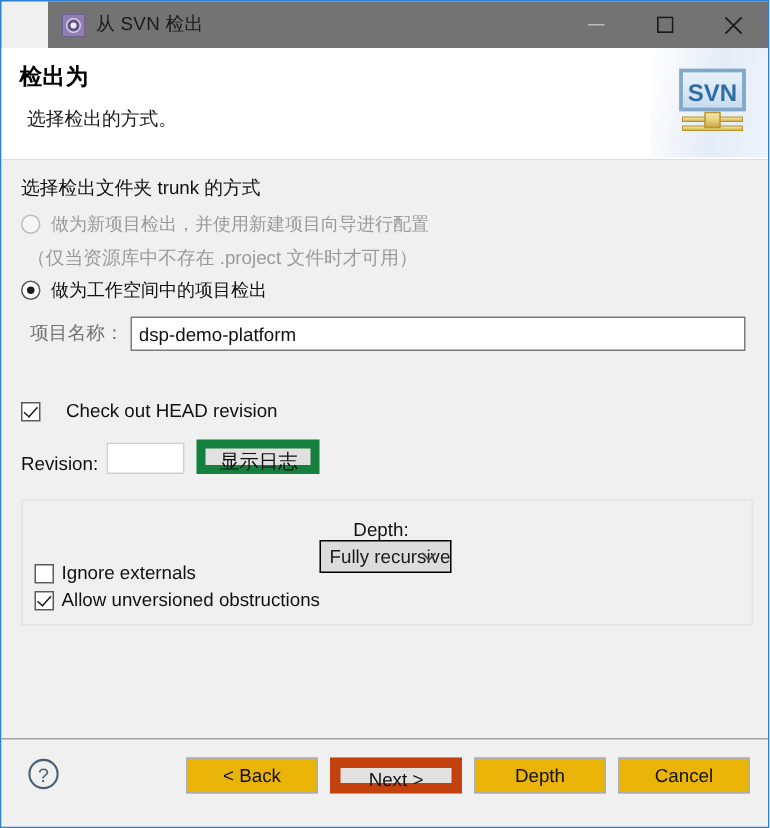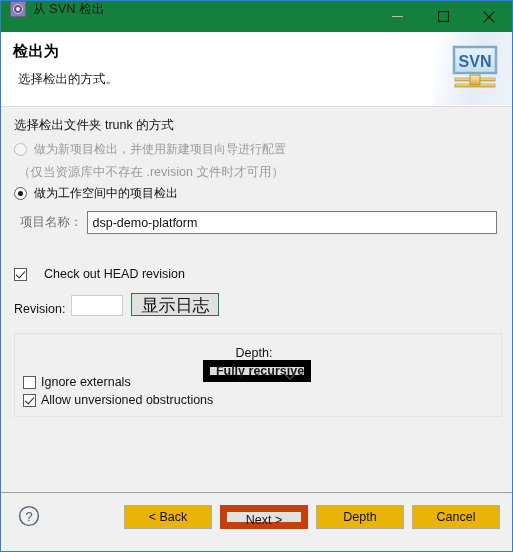--- a/index.html
+++ b/index.html
@@ -23,23 +23,25 @@
     border: 1px solid #2f7fd1;
     background: #f0f0f0;
     display: flex;
     flex-direction: column;
   }
 
   
   .titlebar {
     height: 31px;
     min-height: 31px;
-    background: #15803d;
-    display: flex;
-    position: relative;
+    background: #737373;
+    display: flex;
+    align-items: center;
+    position: relative;
+    margin-left: 31px;
   }
   .title-icon {
     width: 16px;
     height: 16px;
     margin-left: 9px;
     margin-right: 7px;
     background: #8f7fb5;
     border: 1px solid #6d5f91;
     box-sizing: border-box;
     position: relative;
@@ -259,24 +261,24 @@
     border: 1px solid #cfcfcf;
     background: #ffffff;
     font-family: "Liberation Sans", sans-serif;
     font-size: 12.5px;
     padding: 0 4px;
     margin-right: 8px;
     outline: none;
   }
   .btn {
     font-family: "Liberation Sans", sans-serif;
-    font-size: 17px;
+    font-size: 13px;
     color: #111111;
     background: #e1e1e1;
-    border: 1px solid #15803d;
+    border: 6px solid #15803d;
     box-sizing: border-box;
     padding: 0;
     cursor: default;
   }
   .showlog-btn {
     height: 23px;
     padding: 0 9px;
   }
 
   
@@ -302,26 +304,25 @@
   .depth-label {
     font-size: 12.5px;
     color: #111111;
     margin-right: 6px;
     white-space: nowrap;
   }
   .depth-select {
     flex: 1 1 auto;
     height: 22px;
     box-sizing: border-box;
-    border: 7px solid #000000;
+    border: 1px solid #000000;
     background: #dcdcdc;
     display: flex;
     align-items: center;
     position: relative;
-    font-weight: bold;
   }
   .depth-value {
     font-size: 12.5px;
     color: #1a1a1a;
     padding-left: 6px;
   }
   .chev {
     position: absolute;
     right: 9px;
     top: 7px;
@@ -419,21 +420,21 @@
 
   <div class="body-area">
 
     <div class="section-label">选择检出文件夹 trunk 的方式</div>
 
     <div class="radio-row r1">
       <div class="radio disabled"></div>
       <span class="radio-label disabled">做为新项目检出，并使用新建项目向导进行配置</span>
     </div>
 
-    <div class="hint-text">（仅当资源库中不存在 .revision 文件时才可用）</div>
+    <div class="hint-text">（仅当资源库中不存在 .project 文件时才可用）</div>
 
     <div class="radio-row r2">
       <div class="radio checked"></div>
       <span class="radio-label">做为工作空间中的项目检出</span>
     </div>
 
     <div class="proj-row">
       <span class="proj-label">项目名称：</span>
       <input class="proj-input" type="text" value="dsp-demo-platform" style="">
     </div>

